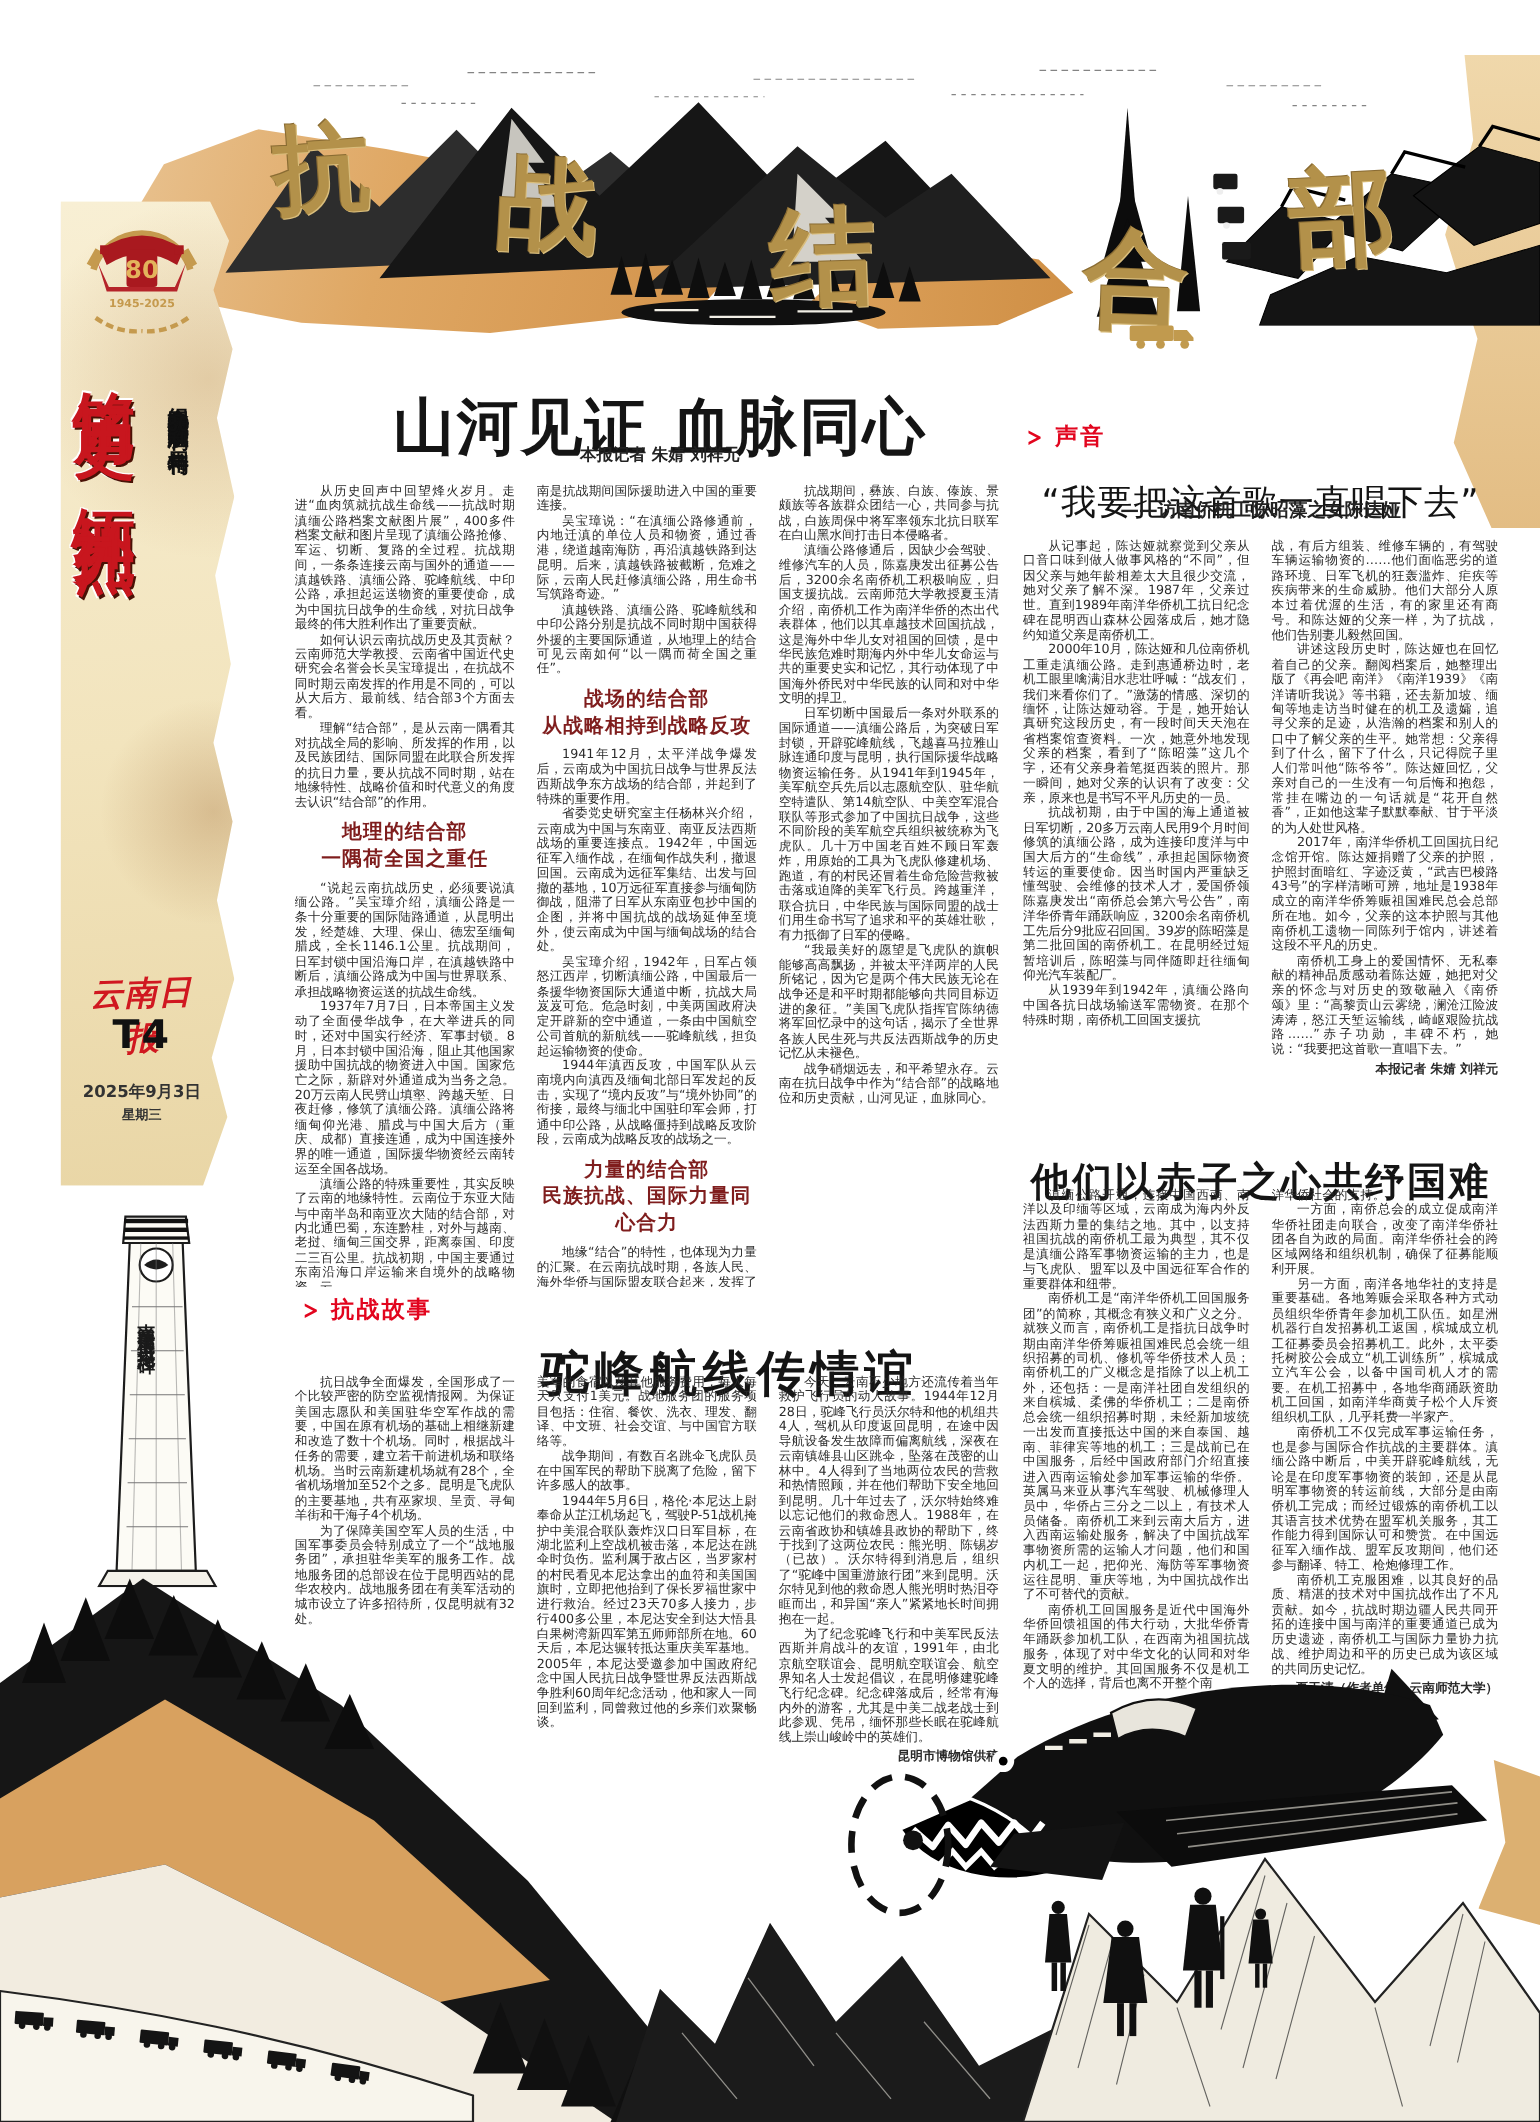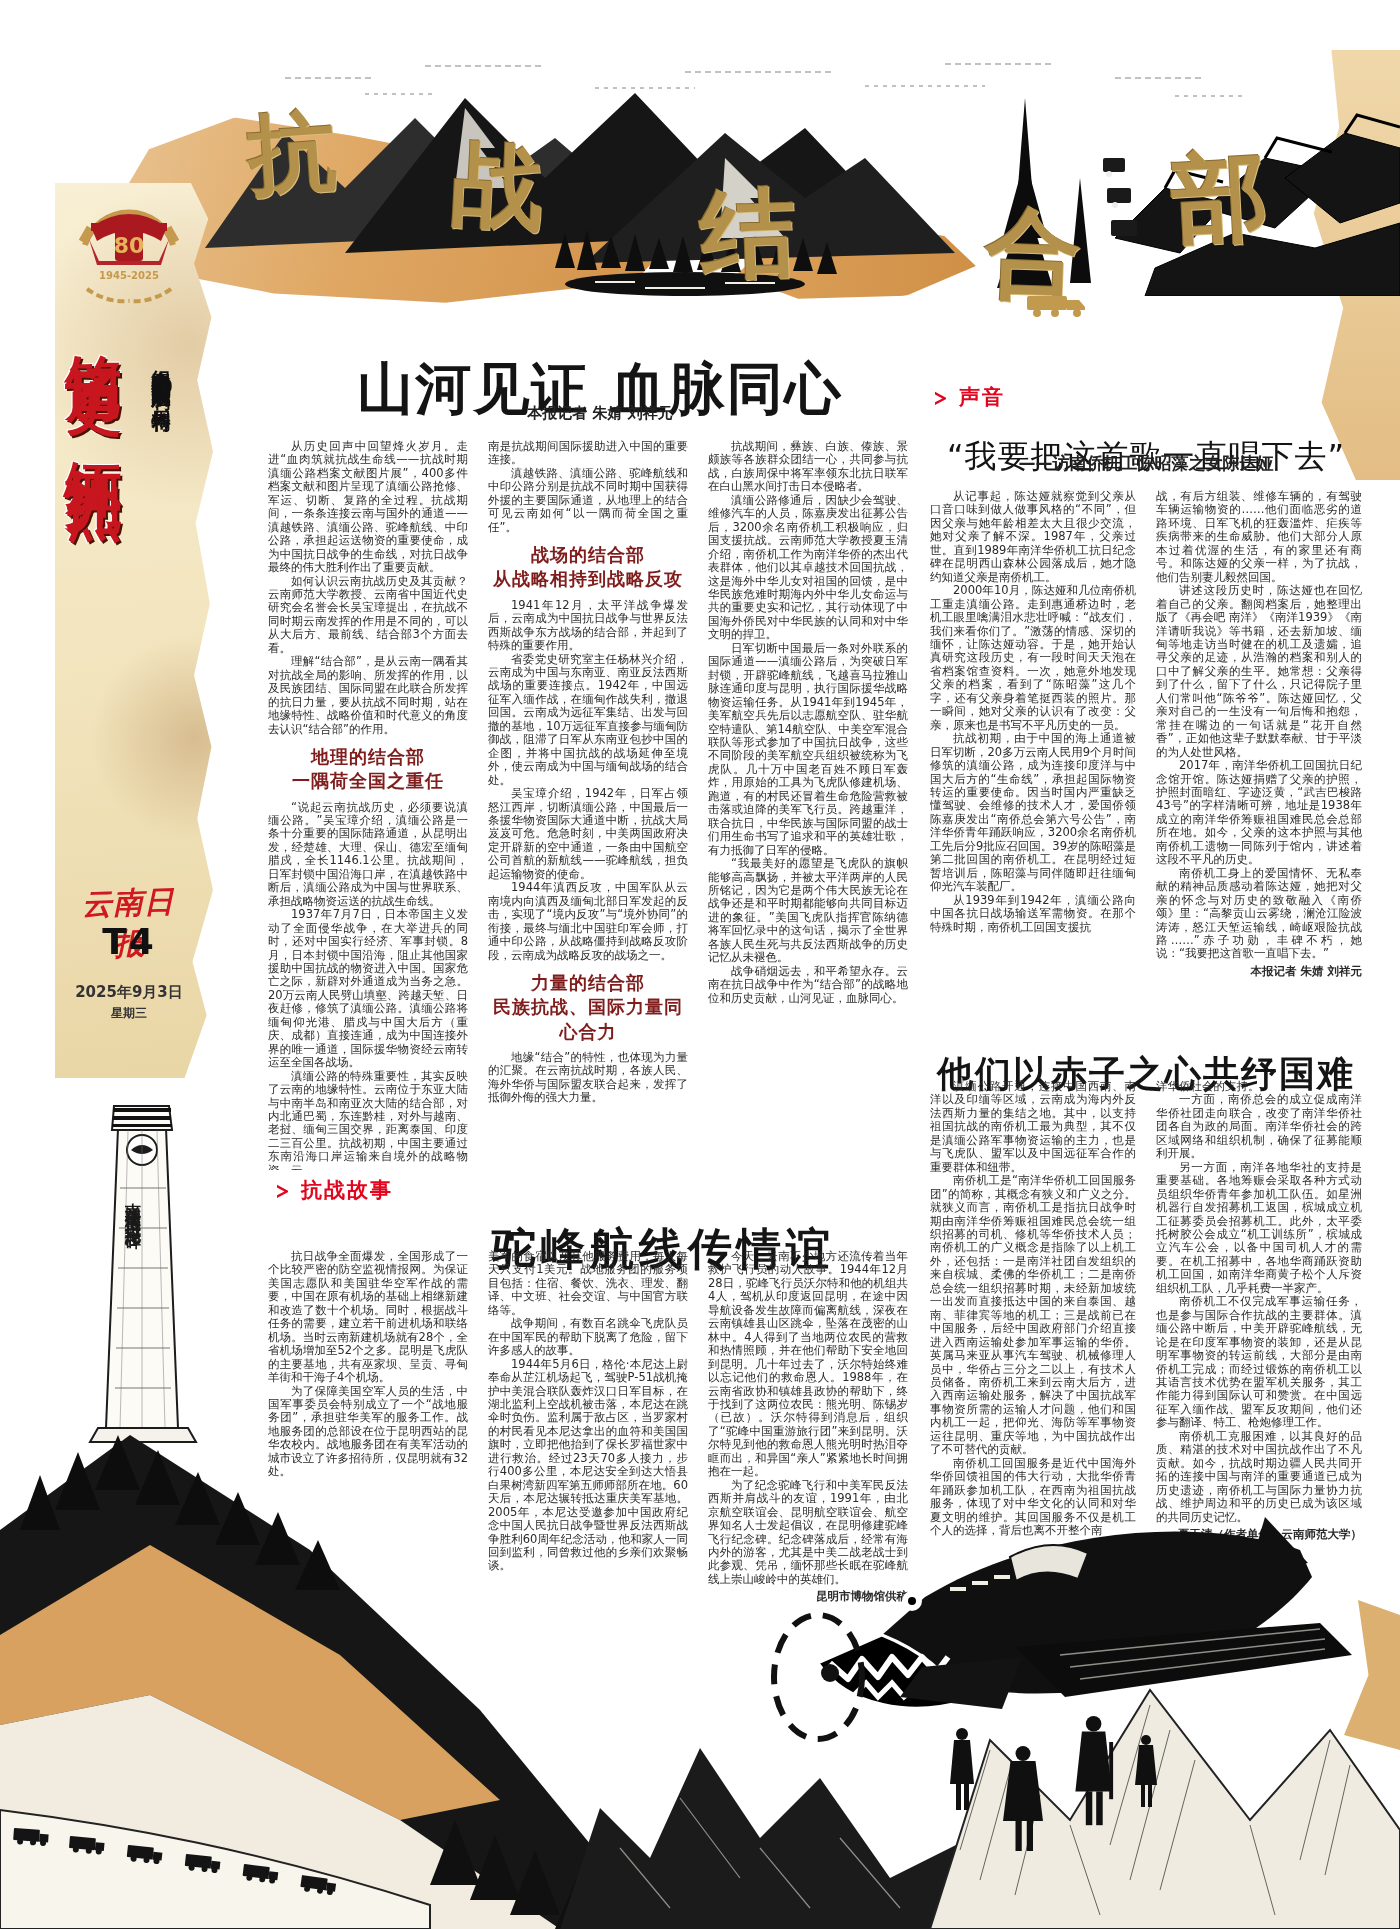--- a/index.html
+++ b/index.html
@@ -204,20 +204,21 @@
       <h3 class="subhead">
         <span>地理的结合部</span>
         <span>一隅荷全国之重任</span>
       </h3>
       <p class="para">“说起云南抗战历史，必须要说滇缅公路。”吴宝璋介绍，滇缅公路是一条十分重要的国际陆路通道，从昆明出发，经楚雄、大理、保山、德宏至缅甸腊戍，全长1146.1公里。抗战期间，日军封锁中国沿海口岸，在滇越铁路中断后，滇缅公路成为中国与世界联系、承担战略物资运送的抗战生命线。</p>
       <p class="para">1937年7月7日，日本帝国主义发动了全面侵华战争，在大举进兵的同时，还对中国实行经济、军事封锁。8月，日本封锁中国沿海，阻止其他国家援助中国抗战的物资进入中国。国家危亡之际，新辟对外通道成为当务之急。20万云南人民劈山填壑、跨越天堑、日夜赶修，修筑了滇缅公路。滇缅公路将缅甸仰光港、腊戍与中国大后方（重庆、成都）直接连通，成为中国连接外界的唯一通道，国际援华物资经云南转运至全国各战场。</p>
       <p class="para">滇缅公路的特殊重要性，其实反映了云南的地缘特性。云南位于东亚大陆与中南半岛和南亚次大陆的结合部，对内北通巴蜀，东连黔桂，对外与越南、老挝、缅甸三国交界，距离泰国、印度二三百公里。抗战初期，中国主要通过东南沿海口岸运输来自境外的战略物资，云</p>
     </div>
   <div class="col" style="left:488px;top:440px;width:200px;height:730px">
       <p class="para cont">南是抗战期间国际援助进入中国的重要连接。</p>
+      <p class="para">吴宝璋说：“在滇缅公路修通前，内地迁滇的单位人员和物资，通过香港，绕道越南海防，再沿滇越铁路到达昆明。后来，滇越铁路被截断，危难之际，云南人民赶修滇缅公路，用生命书写筑路奇迹。”</p>
       <p class="para">滇越铁路、滇缅公路、驼峰航线和中印公路分别是抗战不同时期中国获得外援的主要国际通道，从地理上的结合可见云南如何“以一隅而荷全国之重任”。</p>
       <h3 class="subhead">
         <span>战场的结合部</span>
         <span>从战略相持到战略反攻</span>
       </h3>
       <p class="para">1941年12月，太平洋战争爆发后，云南成为中国抗日战争与世界反法西斯战争东方战场的结合部，并起到了特殊的重要作用。</p>
       <p class="para">省委党史研究室主任杨林兴介绍，云南成为中国与东南亚、南亚反法西斯战场的重要连接点。1942年，中国远征军入缅作战，在缅甸作战失利，撤退回国。云南成为远征军集结、出发与回撤的基地，10万远征军直接参与缅甸防御战，阻滞了日军从东南亚包抄中国的企图，并将中国抗战的战场延伸至境外，使云南成为中国与缅甸战场的结合处。</p>
       <p class="para">吴宝璋介绍，1942年，日军占领怒江西岸，切断滇缅公路，中国最后一条援华物资国际大通道中断，抗战大局岌岌可危。危急时刻，中美两国政府决定开辟新的空中通道，一条由中国航空公司首航的新航线——驼峰航线，担负起运输物资的使命。</p>
       <p class="para">1944年滇西反攻，中国军队从云南境内向滇西及缅甸北部日军发起的反击，实现了“境内反攻”与“境外协同”的衔接，最终与缅北中国驻印军会师，打通中印公路，从战略僵持到战略反攻阶段，云南成为战略反攻的战场之一。</p>
       <h3 class="subhead">

